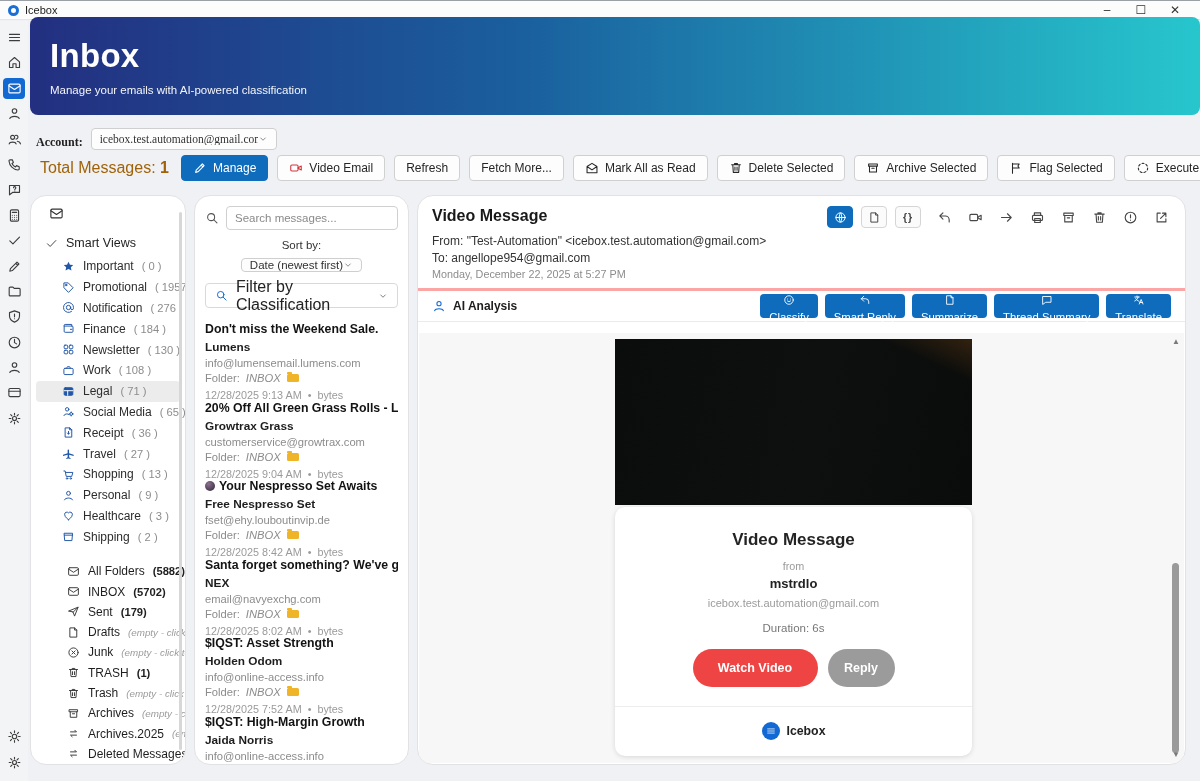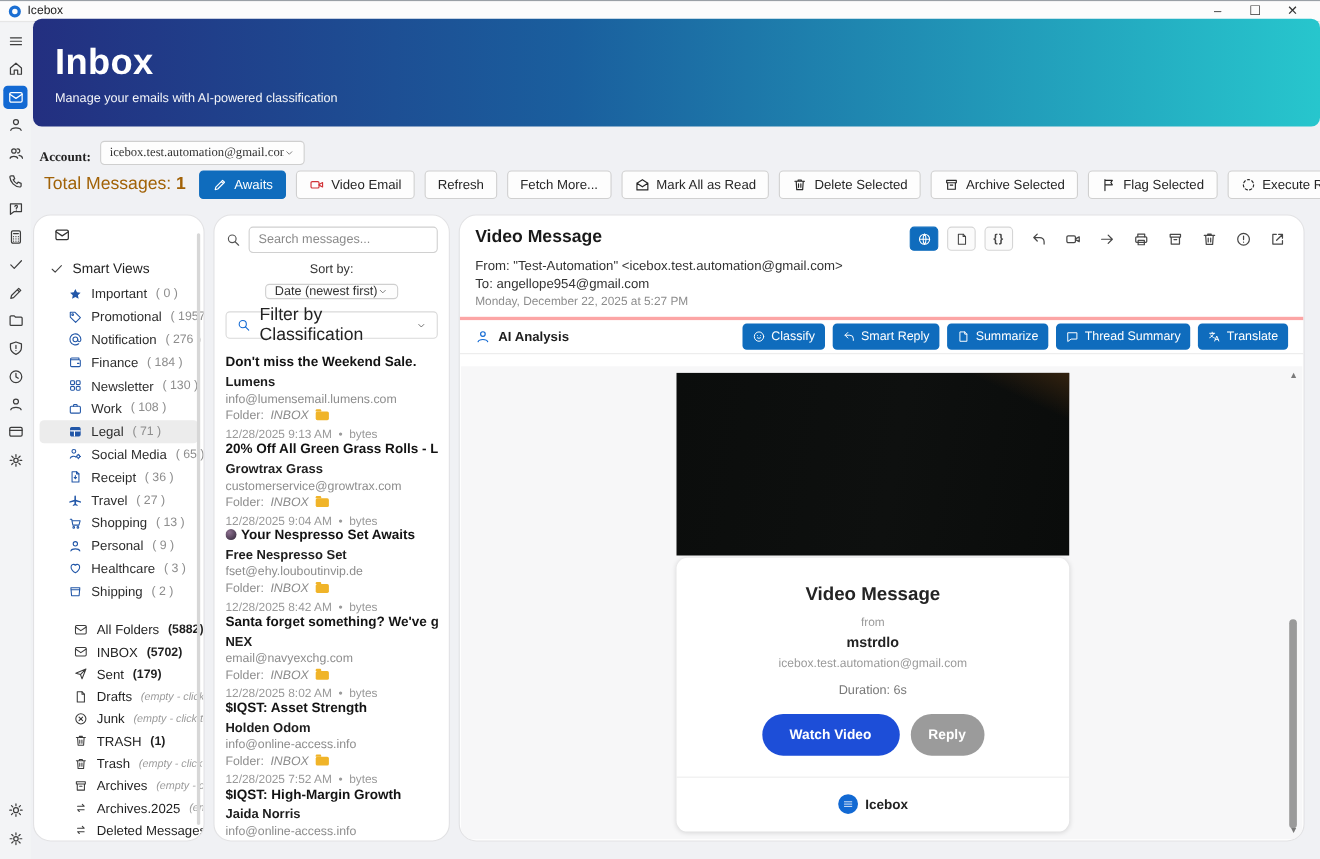--- a/index.html
+++ b/index.html
@@ -107,36 +107,36 @@
   .plain-icons .act { width:15px; height:15px; color:#474747; }
   .read-from { font-size:12px; color:#333; margin-top:9px; }
   .read-to { font-size:12px; color:#333; margin-top:3px; }
   .read-date { font-size:10.8px; color:#8d8d8d; margin-top:3px; }
   .ai-row { margin-top:8px; border-top:3px solid #fca5a5; border-bottom:1px solid #ebebeb; height:34px;
     display:flex; align-items:center; padding:0 14px; gap:7px; }
   .ai-label { display:flex; align-items:center; gap:7px; font-size:12px; font-weight:bold; color:#1d1d1d; }
   .ai-label .ic { width:14px; height:14px; color:#1269d3; }
   .ai-buttons { margin-left:auto; display:flex; gap:7px; }
   .ai-btn { height:24px; background:#0f6cbd; border-radius:4px; color:#fff; font-size:11.3px;
-    display:inline-flex; align-items:center; gap:5px; padding:0 9px; white-space:nowrap; }
+    display:inline-flex; align-items:center; gap:5px; padding:0 9px; white-space:nowrap;flex-direction:column; }
   .ai-btn .ic { width:12px; height:12px; }
   .read-content { position:absolute; left:1px; right:1px; bottom:1px; top:137px; background:#f7f7f8; border-radius:0 0 6px 6px; }
   .email-body { position:absolute; left:0; right:16px; top:0; bottom:0; display:flex; flex-direction:column; align-items:center; overflow:hidden; }
   .video-thumb { width:357px; height:166px; margin-top:6px;
     background:linear-gradient(205deg, #33220f 0%, rgba(10,11,10,0) 13%), linear-gradient(100deg,#0b0d0c 0%, #0e100f 55%, #0a0c0b 100%); }
   .video-card { width:357px; background:#fff; border-radius:10px; box-shadow:0 1px 5px rgba(0,0,0,.13);
     margin-top:2px; padding:23px 0 16px 0; text-align:center; }
   .vc-title { font-size:17px; font-weight:bold; color:#242424; }
   .vc-from { font-size:10.8px; color:#9b9b9b; margin-top:10px; }
   .vc-sender { font-size:13px; font-weight:bold; color:#222; margin-top:4px; }
   .vc-email { font-size:11px; color:#9b9b9b; margin-top:6px; }
   .vc-duration { font-size:11.5px; color:#777; margin-top:13px; }
   .vc-btns { margin-top:15px; display:flex; justify-content:center; gap:10px; }
   .pill { border-radius:22px; color:#fff; font-size:12.5px; font-weight:bold; padding:12px 0; }
-  .pill.watch { background:#1d4ed8; width:125px; }
+  .pill.watch { background:#ef4444; width:125px; }
   .pill.reply { background:#9b9b9b; width:67px; }
   .vc-div { border-top:1px solid #ededed; margin-top:19px; }
   .vc-brand { margin-top:15px; display:flex; align-items:center; justify-content:center; gap:7px; }
   .brand-logo { width:18px; height:18px; border-radius:50%; background:#1269d3; color:#fff; display:flex; align-items:center; justify-content:center; }
   .brand-logo .ic { width:10px; height:10px; }
   .brand-name { font-size:12.3px; font-weight:bold; color:#222; }
   .vc-footer { font-size:10.8px; color:#9b9b9b; margin-top:9px; }
   .vc-footer a { color:#1877d2; text-decoration:none; }
   .vscroll { position:absolute; right:2px; top:2px; bottom:2px; width:12px; }
   .vs-arrow { position:absolute; left:0; width:12px; text-align:center; font-size:8px; color:#7a7a7a; }
@@ -320,21 +320,21 @@
 
 <div class="actions-row">
   <span class="total"><span>Total Messages:</span> <b>1</b></span>
   <div style="display:flex; gap:9px;">
       <div class="btn primary">
         <span class="ic">
           <svg viewBox="0 0 24 24" fill="none" stroke="currentColor" stroke-width="1.8" stroke-linecap="round" stroke-linejoin="round">
             <path d="M4.5 19.5l1-4L16 5l3 3L8.5 18.5l-4 1zM14 7l3 3"></path>
           </svg>
         </span>
-        <span>Awaits</span>
+        <span>Manage</span>
       </div>
       <div class="btn">
         <span class="ic" style="color:#d13438">
           <svg viewBox="0 0 24 24" fill="none" stroke="currentColor" stroke-width="1.8" stroke-linecap="round" stroke-linejoin="round">
             <rect x="3" y="7" width="12.5" height="10" rx="2"></rect>
             <path d="M15.5 11.5l5.5-3v7l-5.5-3z"></path>
           </svg>
         </span>
         <span>Video Email</span>
       </div>

